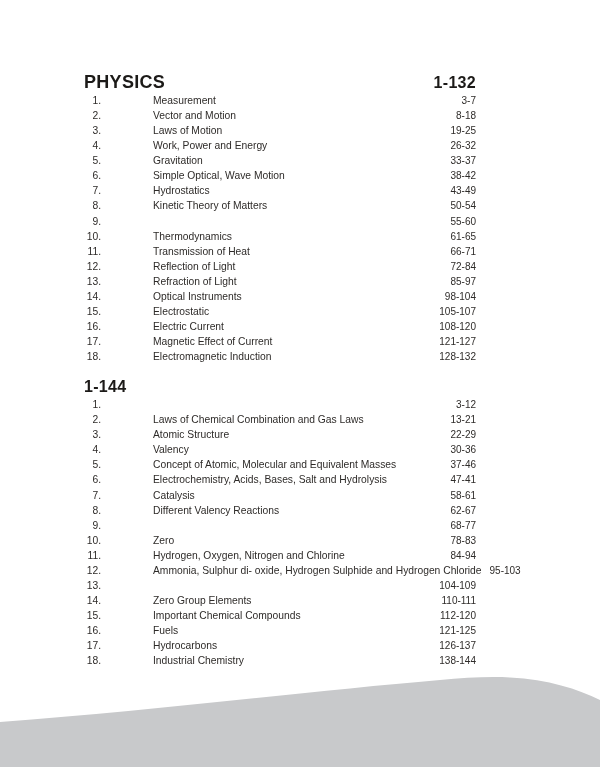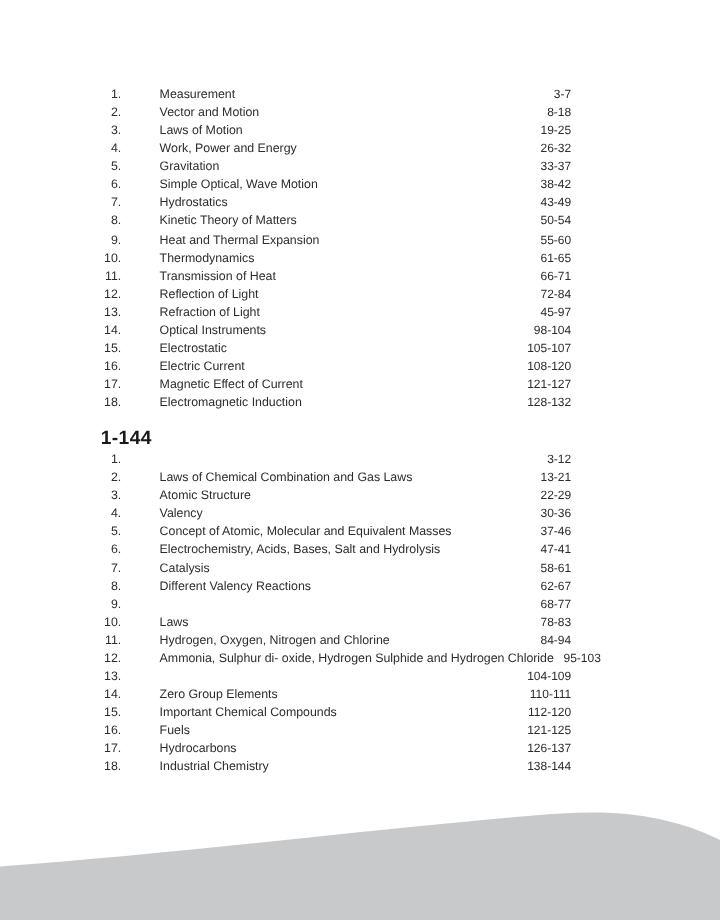--- a/index.html
+++ b/index.html
@@ -45,21 +45,21 @@
     height: 15.07px;
     font-size: 10.3px;
     color: #2e2b29;
   }
   .item-number {
     width: 17px;
     text-align: right;
     flex: 0 0 17px;
   }
   .item-title {
-    margin-left: 4px;
+    margin-left: 24px;
     white-space: nowrap;
     padding-left: 28px;
   }
   .item-pages {
     margin-left: auto;
     padding-left: 8px;
     font-size: 10px;
     white-space: nowrap;
   }
   .swoosh {
@@ -71,20 +71,24 @@
     display: block;
   }
 </style>
 </head>
 <body>
 
 <div class="page">
 
   <div class="toc">
   <div class="section">
+    <div class="section-header">
+      <span class="section-title">PHYSICS</span>
+      <span class="section-pages">1-132</span>
+    </div>
     <ul class="items">
   <li class="item-row">
     <span class="item-number">1.</span>
     <span class="item-title">Measurement</span>
     <span class="item-pages">3-7</span>
   </li>
 
   <li class="item-row">
     <span class="item-number">2.</span>
     <span class="item-title">Vector and Motion</span>
@@ -122,21 +126,20 @@
   </li>
 
   <li class="item-row">
     <span class="item-number">8.</span>
     <span class="item-title">Kinetic Theory of Matters</span>
     <span class="item-pages">50-54</span>
   </li>
 
   <li class="item-row">
     <span class="item-number">9.</span>
-    <span class="item-title">Heat and Thermal Expansion</span>
     <span class="item-pages">55-60</span>
   </li>
 
   <li class="item-row">
     <span class="item-number">10.</span>
     <span class="item-title">Thermodynamics</span>
     <span class="item-pages">61-65</span>
   </li>
 
   <li class="item-row">
@@ -147,21 +150,21 @@
 
   <li class="item-row">
     <span class="item-number">12.</span>
     <span class="item-title">Reflection of Light</span>
     <span class="item-pages">72-84</span>
   </li>
 
   <li class="item-row">
     <span class="item-number">13.</span>
     <span class="item-title">Refraction of Light</span>
-    <span class="item-pages">45-97</span>
+    <span class="item-pages">85-97</span>
   </li>
 
   <li class="item-row">
     <span class="item-number">14.</span>
     <span class="item-title">Optical Instruments</span>
     <span class="item-pages">98-104</span>
   </li>
 
   <li class="item-row">
     <span class="item-number">15.</span>
@@ -241,21 +244,21 @@
     <span class="item-pages">62-67</span>
   </li>
 
   <li class="item-row">
     <span class="item-number">9.</span>
     <span class="item-pages">68-77</span>
   </li>
 
   <li class="item-row">
     <span class="item-number">10.</span>
-    <span class="item-title">Laws</span>
+    <span class="item-title">Zero</span>
     <span class="item-pages">78-83</span>
   </li>
 
   <li class="item-row">
     <span class="item-number">11.</span>
     <span class="item-title">Hydrogen, Oxygen, Nitrogen and Chlorine</span>
     <span class="item-pages">84-94</span>
   </li>
 
   <li class="item-row">

